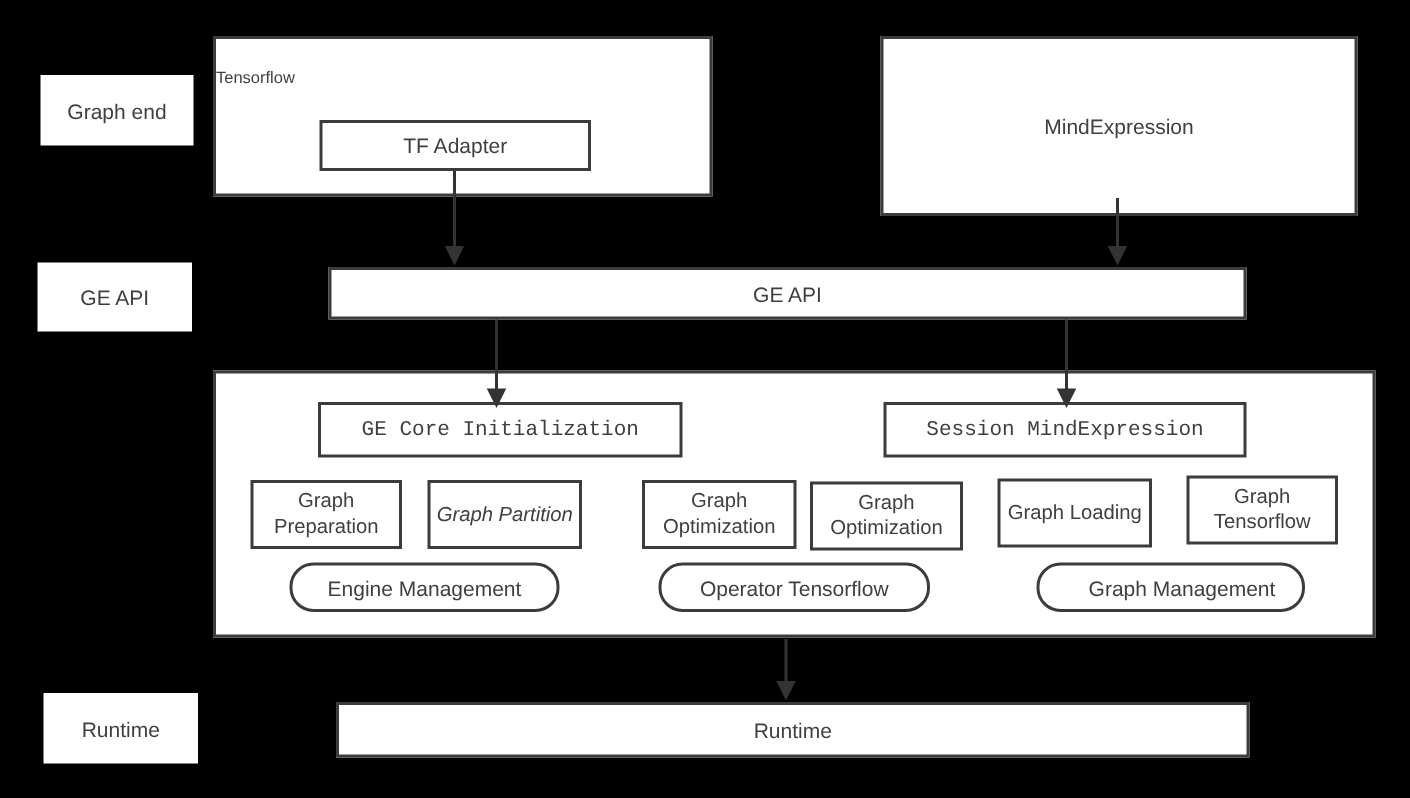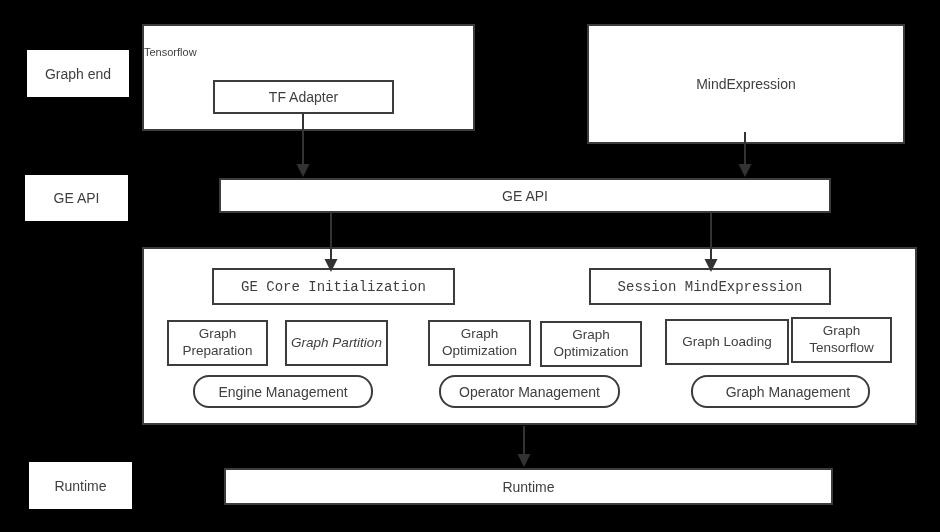--- a/index.html
+++ b/index.html
@@ -37,21 +37,21 @@
 
   .init-box  { height:37px; top:19px;font-family:Liberation Mono, monospace; }
   .init-0    { left:68px;  width:243px; }
   .init-1    { left:445px; width:242px; }
 
   .pipe-box  { height:46px; font-size:13.5px; line-height:1.25; }
   .pipe-0 { left:23px;  top:71px; width:101px; }
   .pipe-1 { left:141px; top:71px; width:103px;font-style:italic; }
   .pipe-2 { left:270px; top:71px; width:103px;margin-left:14px; }
   .pipe-3 { left:396px; top:72px; width:102px; }
-  .pipe-4 { left:521px; top:70px; width:124px; }
+  .pipe-4 { left:521px; top:70px; width:103px; }
   .pipe-5 { left:647px; top:68px; width:101px; }
 
   .mgmt-box { height:33px; top:126px;border-radius:16px; }
   .mgmt-0 { left:49px;  width:180px; }
   .mgmt-1 { left:295px; width:181px; }
   .mgmt-2 { left:547px; width:179px;padding-left:15px; }
 
   .arrow-layer { position:absolute; left:0; top:0; width:940px; height:532px; pointer-events:none; }
   .arrow-layer line    { stroke:var(--arrow); stroke-width:2; }
   .arrow-layer polygon { fill:var(--arrow); }
@@ -78,21 +78,21 @@
     <div class="box init-box init-1 center">Session MindExpression</div>
 
     <div class="box pipe-box pipe-0 center">Graph Preparation</div>
     <div class="box pipe-box pipe-1 center">Graph Partition</div>
     <div class="box pipe-box pipe-2 center">Graph Optimization</div>
     <div class="box pipe-box pipe-3 center">Graph Optimization</div>
     <div class="box pipe-box pipe-4 center">Graph Loading</div>
     <div class="box pipe-box pipe-5 center">Graph Tensorflow</div>
 
     <div class="box mgmt-box mgmt-0 center">Engine Management</div>
-    <div class="box mgmt-box mgmt-1 center">Operator Management</div>
+    <div class="box mgmt-box mgmt-1 center">Operator Tensorflow</div>
     <div class="box mgmt-box mgmt-2 center">Graph Management</div>
   </div>
 
   <div class="box runtime-bar center">Runtime</div>
 
   <svg class="arrow-layer" viewBox="0 0 940 532">
     <g>
       <line x1="303" y1="114" x2="303" y2="166"></line>
       <polygon points="296.5,164 309.5,164 303,177"></polygon>
     </g>

